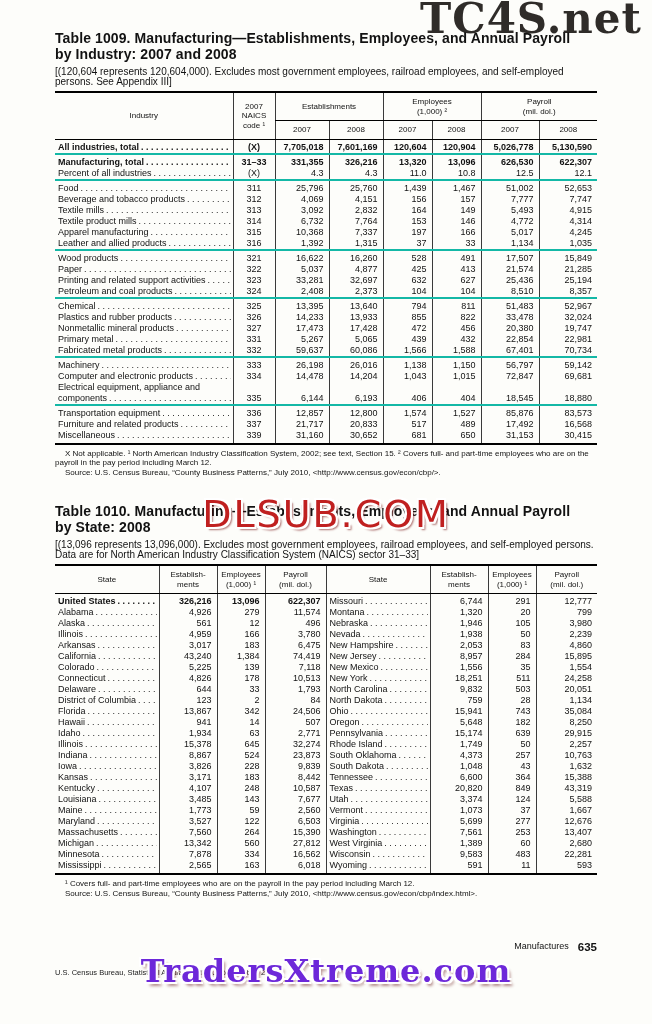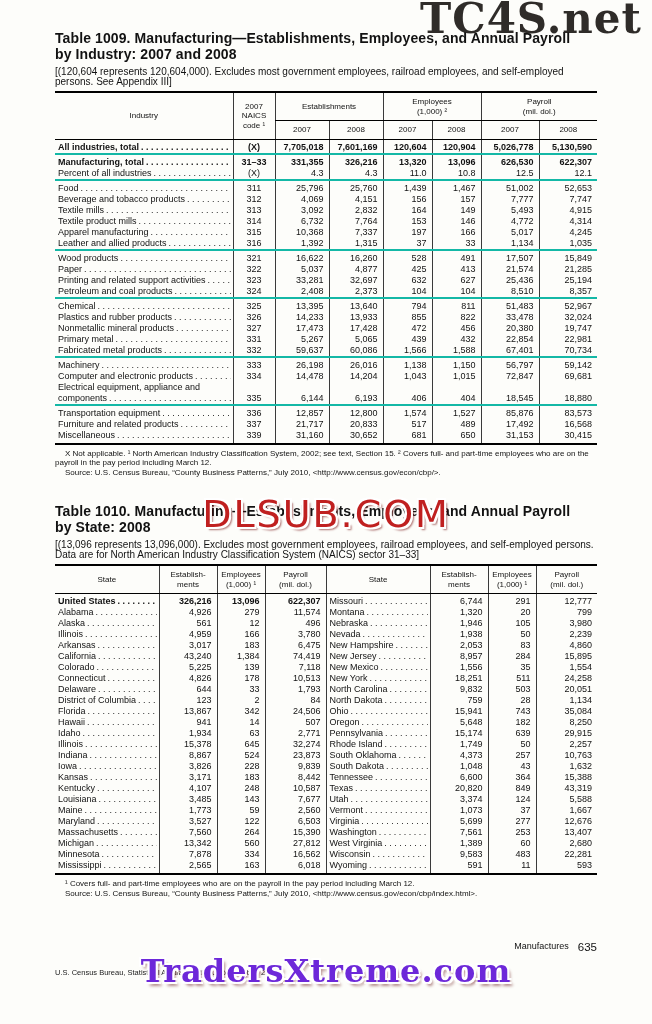--- a/index.html
+++ b/index.html
@@ -35,21 +35,21 @@
   .tbl tbody tr:first-child td{padding-top:2px}
   .tbl tbody:last-child tr:last-child td{padding-bottom:2px}
 
   .fn-block{margin-top:4px;margin-bottom:0}
   .footnote{font-size:8px;line-height:9.5px;margin:0;text-indent:10px}
 
   .t10-title{margin-top:26px}
 
   .pg-right{position:absolute;top:941px;right:55px;display:flex;align-items:flex-start;gap:9px}
   .sect{font-size:9px}
-  .pgnum{font-size:11.5px;font-weight:normal}
+  .pgnum{font-size:11.5px;font-weight:bold}
   .credit{position:absolute;top:968px;left:55px;font-size:7.5px;color:#222}
 
   .wm-top{position:absolute;top:-6px;right:10px;z-index:30;
     font-family:"DejaVu Serif",serif;font-weight:bold;font-size:42px;letter-spacing:1px;
     color:#201d1a;opacity:.93}
   .wm-mid{position:absolute;top:492px;left:50%;transform:translateX(-50%);z-index:30;
     font-family:"DejaVu Sans",sans-serif;font-weight:normal;font-size:38px;letter-spacing:2px;
     color:#c02020;white-space:nowrap;
     text-shadow:-2px -2px 0 #fff,2px -2px 0 #fff,-2px 2px 0 #fff,2px 2px 0 #fff,3px 3px 2px rgba(110,0,0,.55)}
   .wm-bottom{position:absolute;top:952px;left:50%;transform:translateX(-50%);z-index:30;

